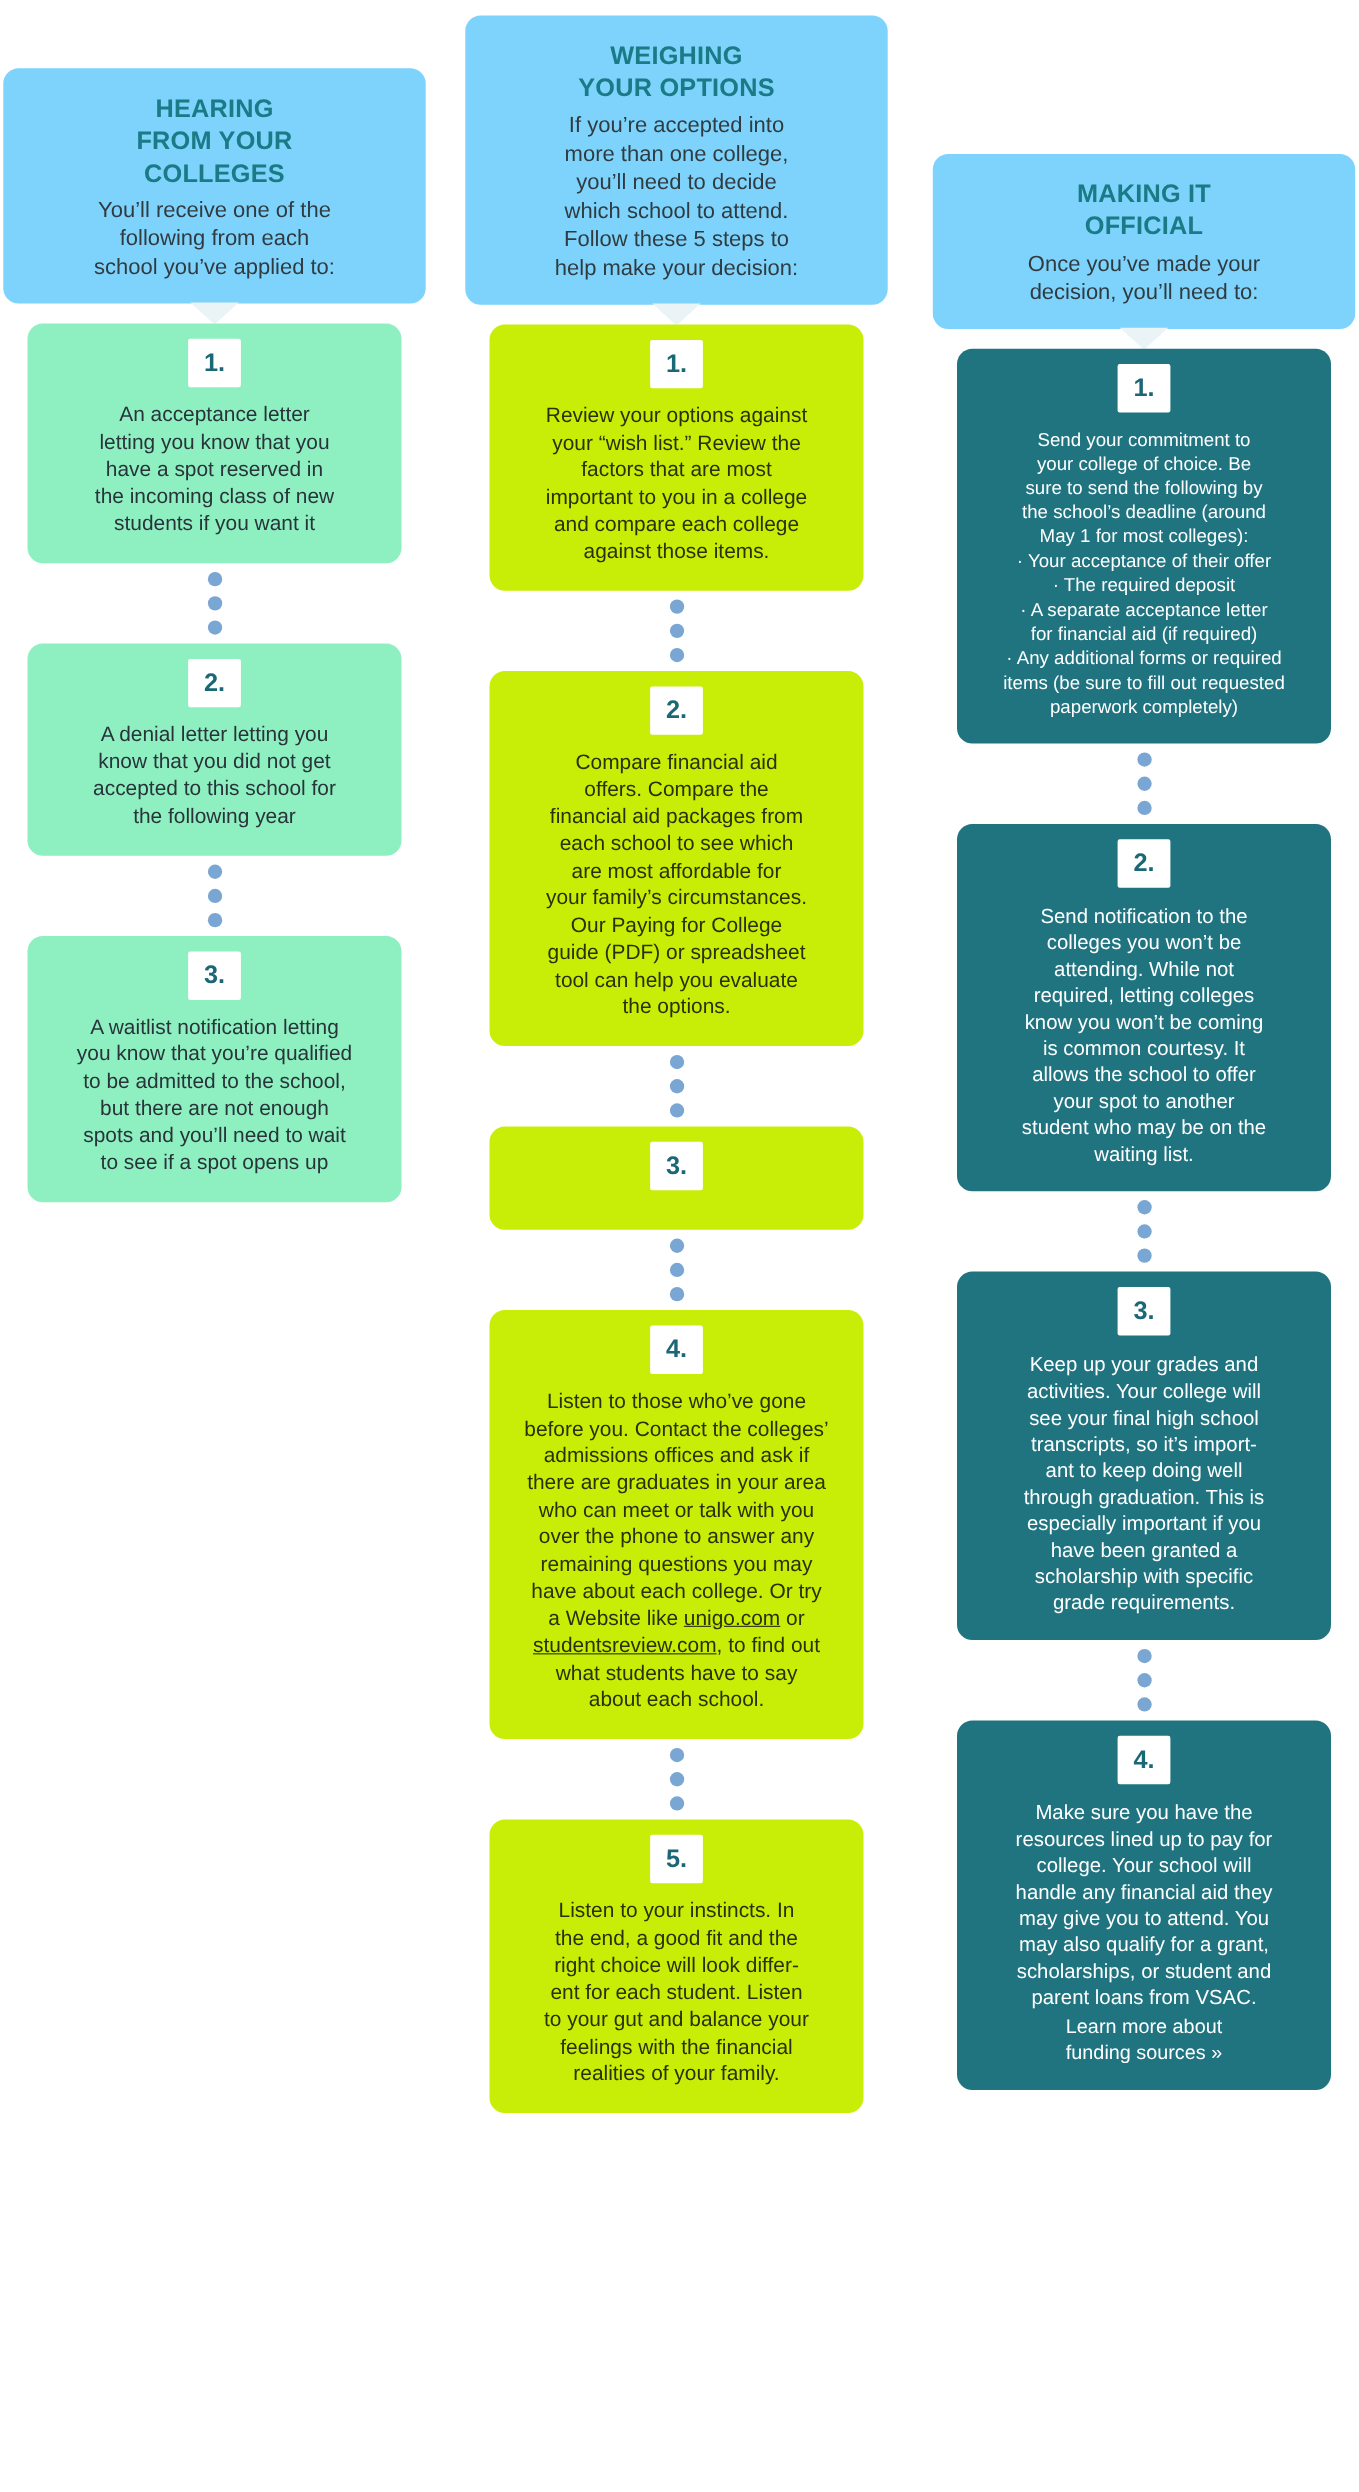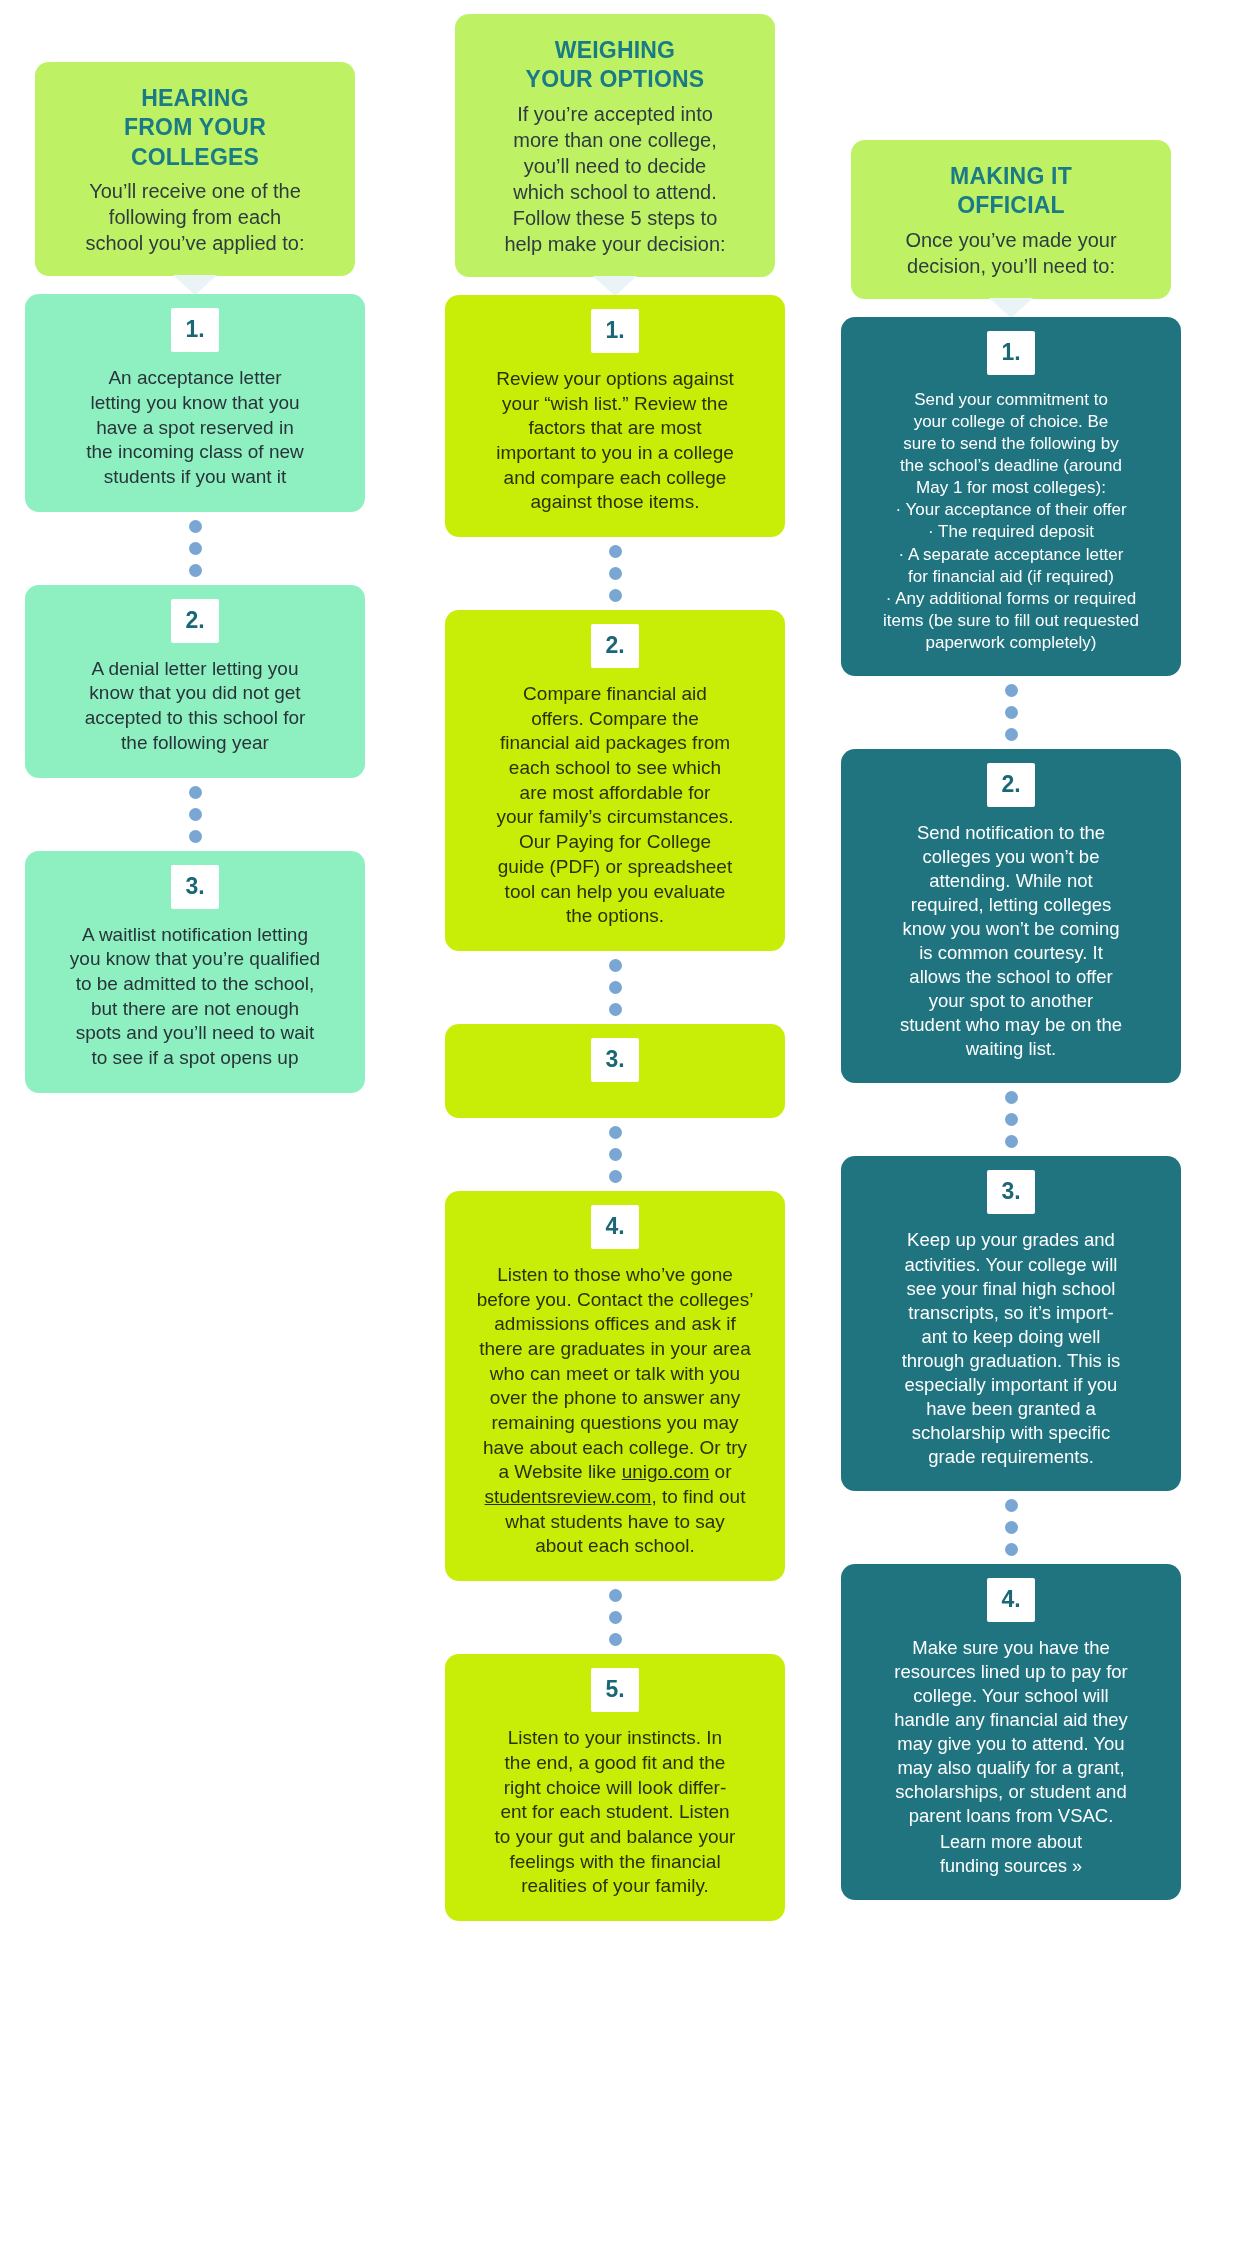--- a/index.html
+++ b/index.html
@@ -22,26 +22,26 @@
   
   .column {
     position: absolute;
     width: 340px;
     display: flex;
     flex-direction: column;
     align-items: center;
   }
   .col-left   { left: 25px;  top: 62px; }
   .col-middle { left: 445px; top: 14px; }
-  .col-right  { left: 841px; top: 140px; }
+  .col-right  { left: 870px; top: 140px; }
 
   
   .header-bubble {
-    width: 320px;
-    background: #bef264;
+    width: 384px;
+    background: #7dd3fc;
     border-radius: 14px;
     padding: 22px 18px 20px 18px;
     text-align: center;
     position: relative;
   }
   .header-bubble::after {
     content: "";
     position: absolute;
     left: 50%;
     transform: translateX(-50%);

